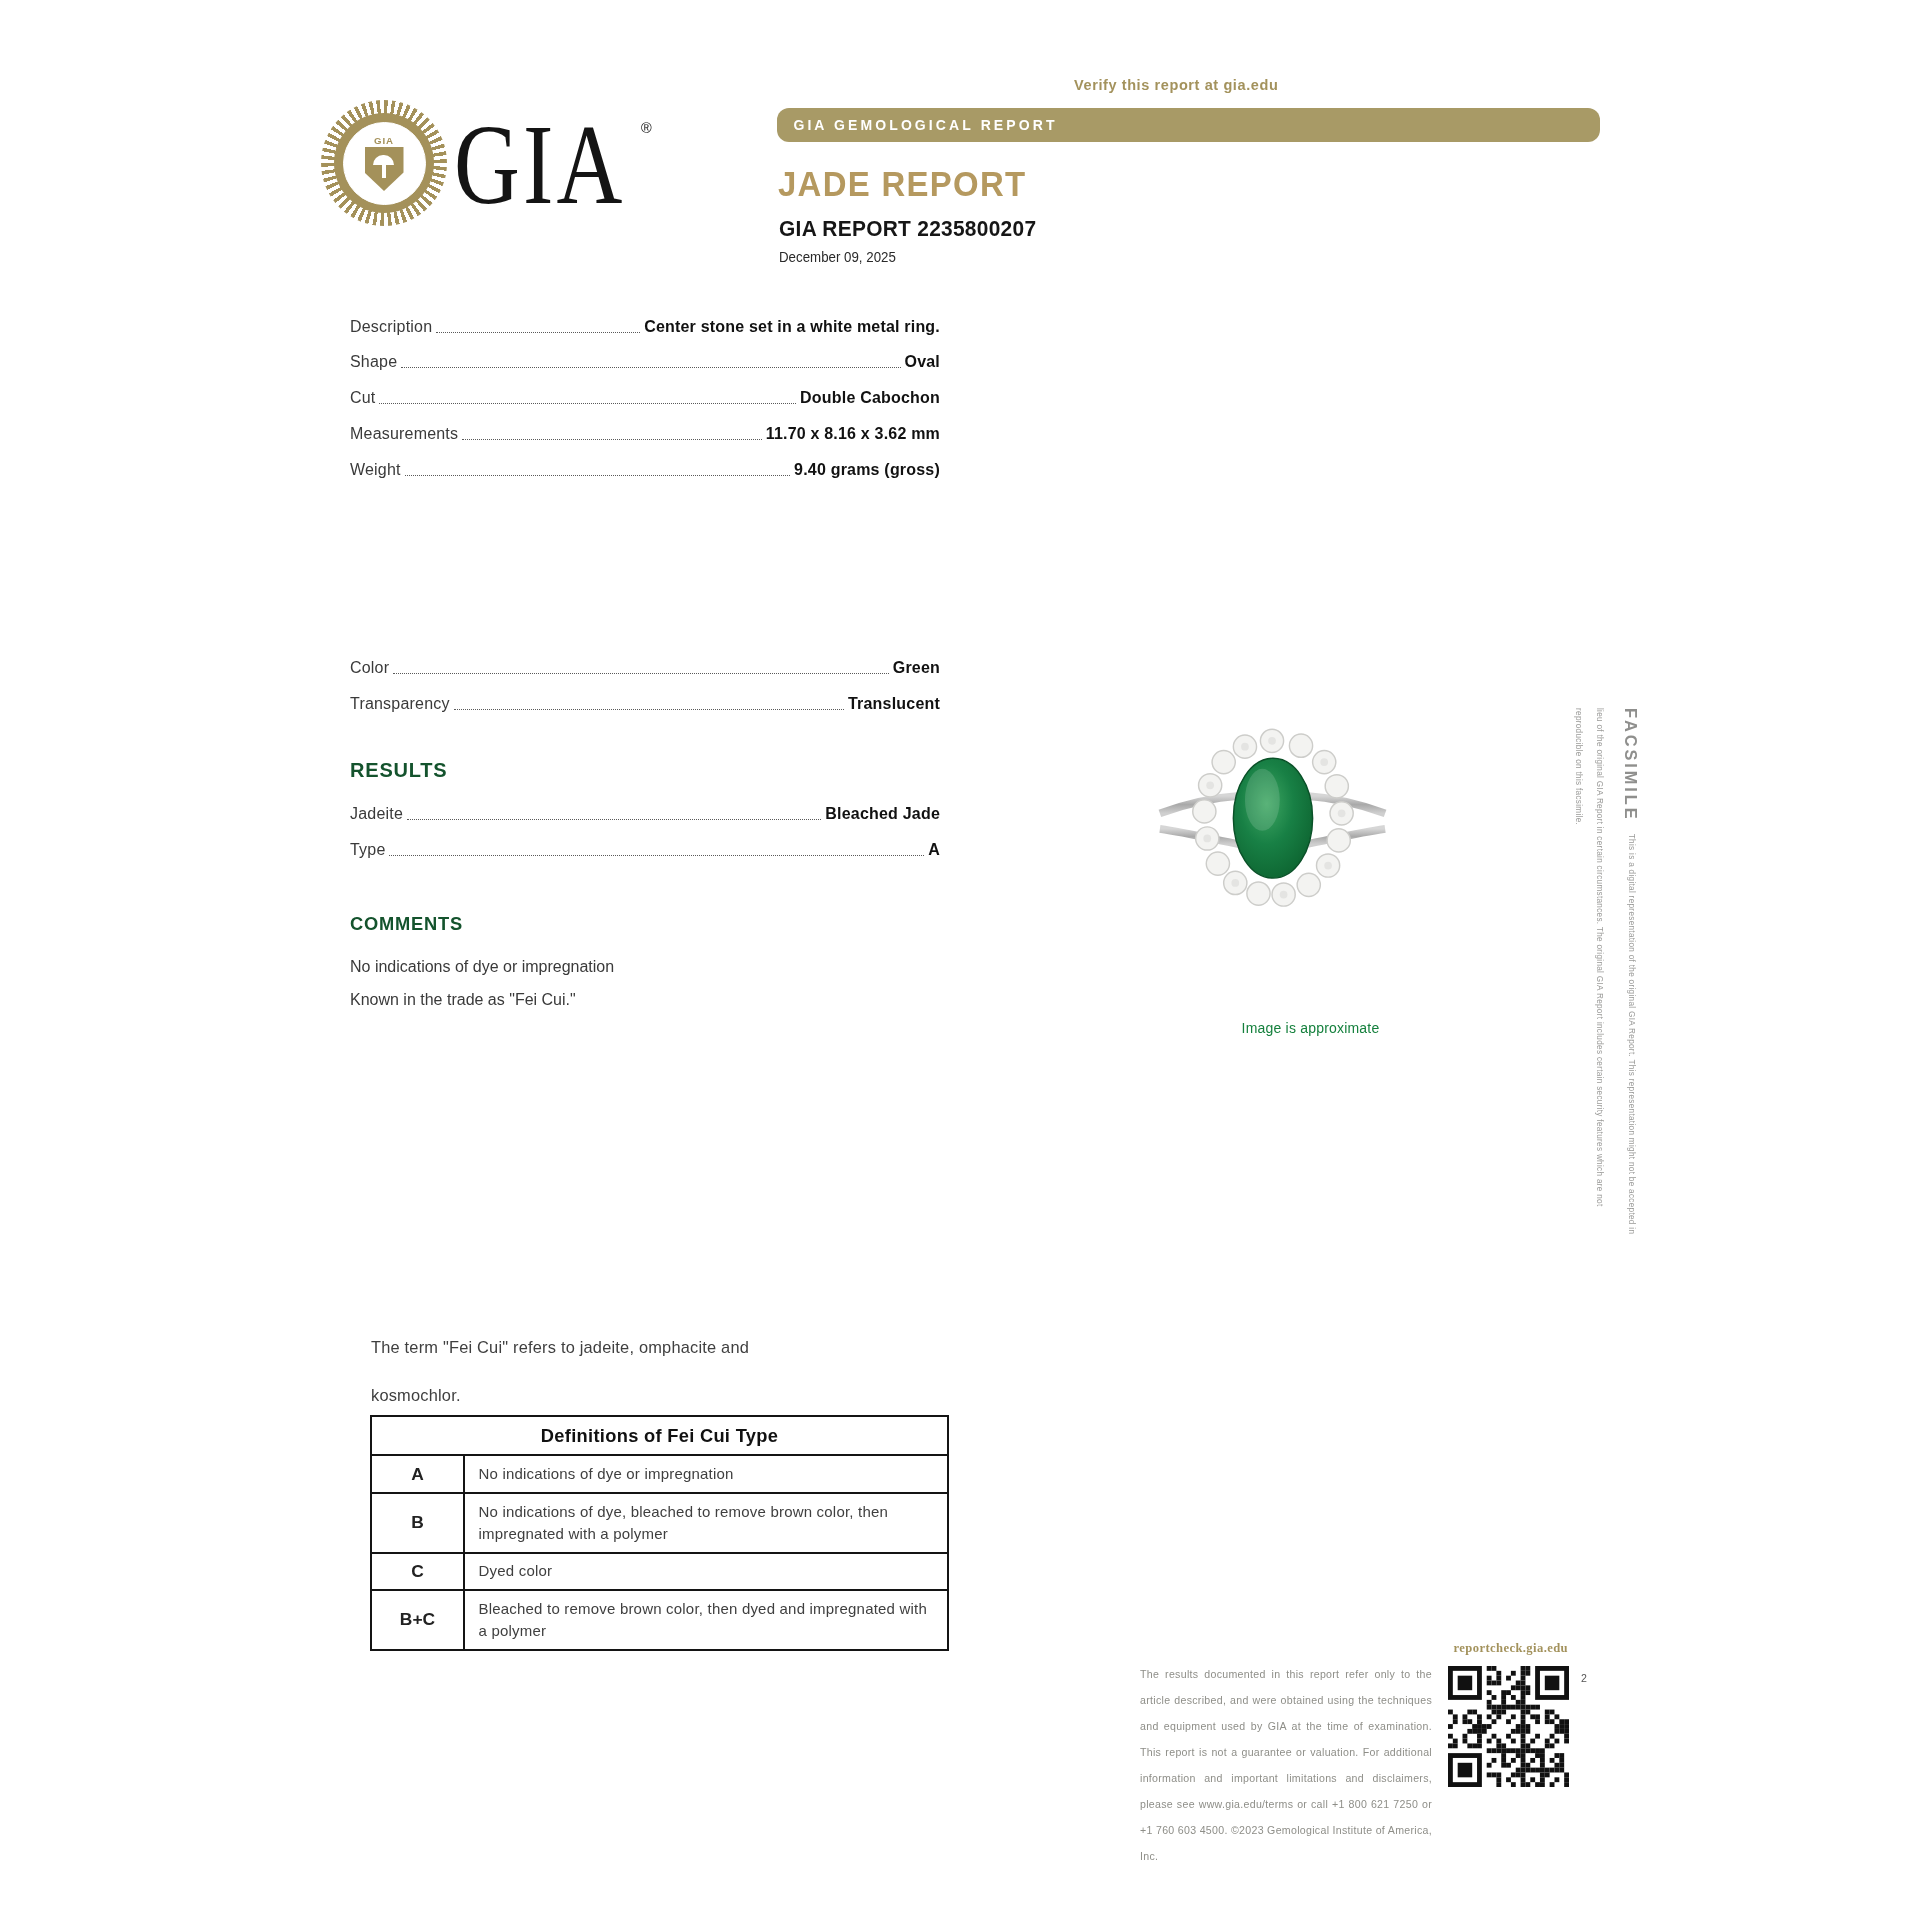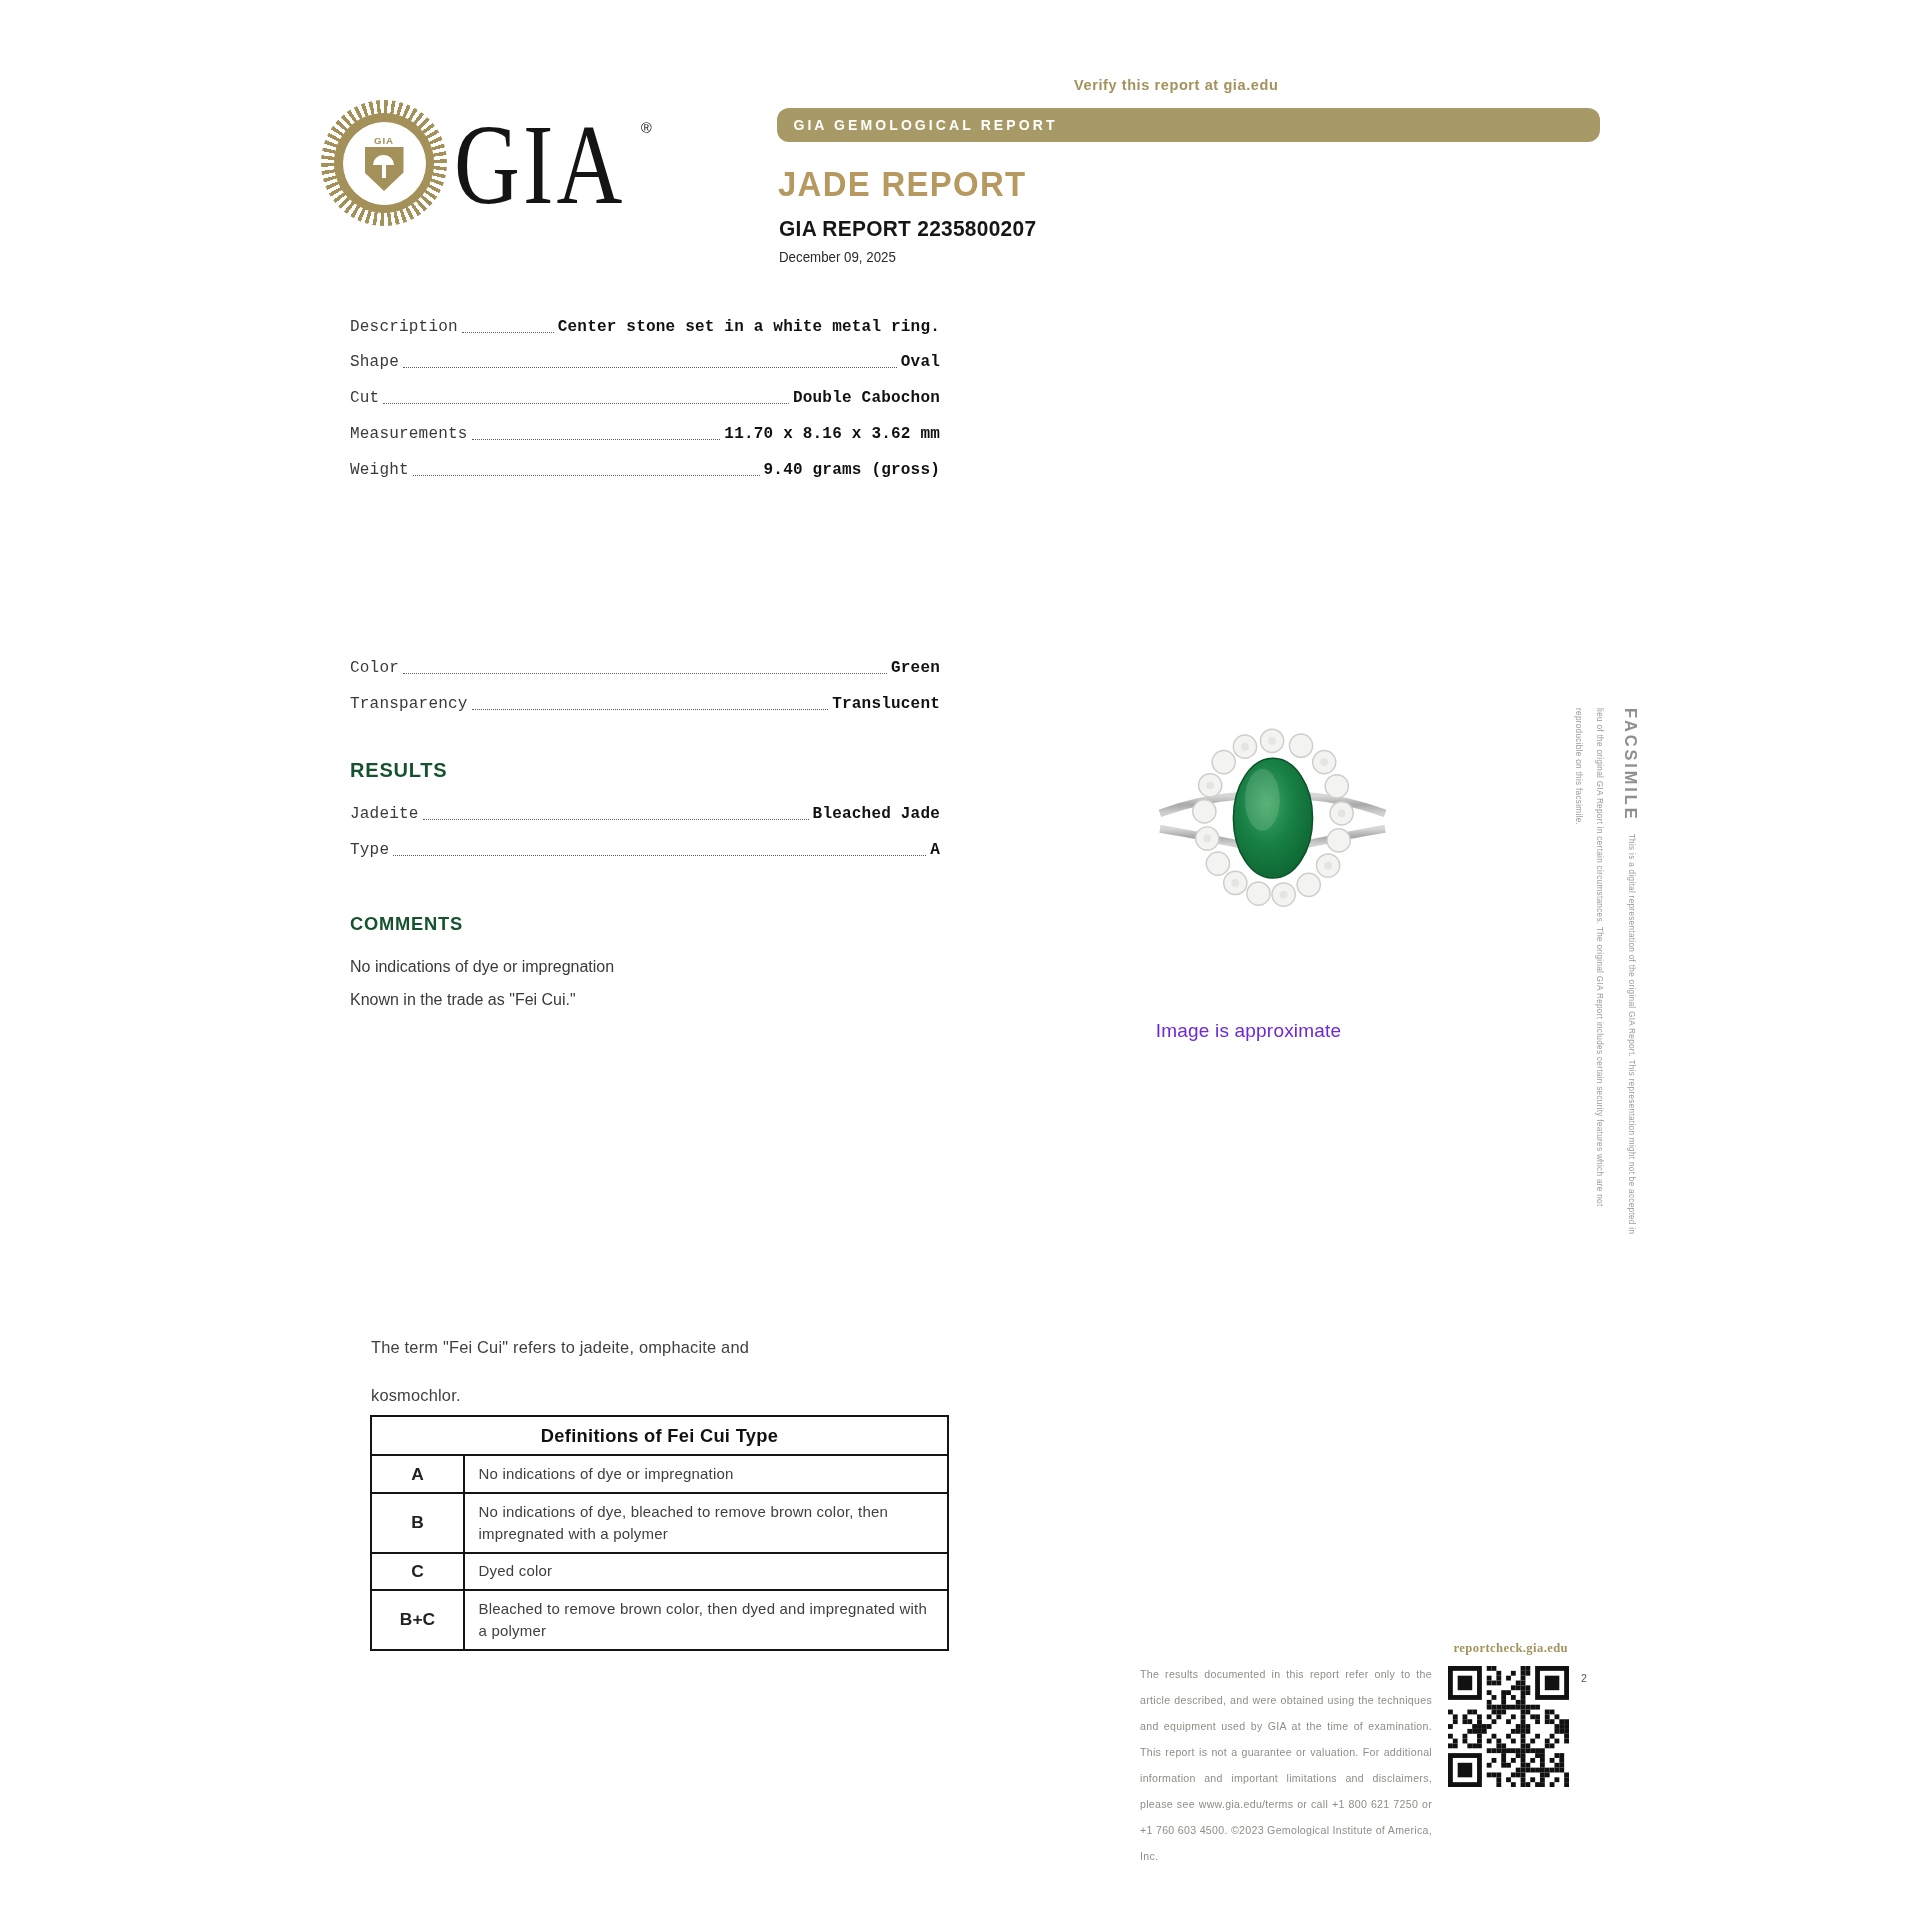--- a/index.html
+++ b/index.html
@@ -33,32 +33,32 @@
   .shield:before{content:'';position:absolute;left:8.7px;top:7.7px;width:21px;height:10.6px;
                  background:#ffffff;border-radius:10.6px 10.6px 0 0;}
   .shield:after{content:'';position:absolute;left:17.4px;top:17.4px;width:3.9px;height:13.5px;background:#ffffff;}
   .gia-wordmark{position:absolute;left:454px;top:108px;font-family:"Liberation Serif", serif;
                 font-size:114px;line-height:1;color:#141414;transform:scaleX(.8);
                 transform-origin:left top;letter-spacing:3.9px;}
   .gia-reg{position:absolute;left:641px;top:120px;font-size:14.5px;color:#141414;}
 
   
   .spec-row{position:absolute;left:350px;width:590px;display:flex;align-items:flex-end;
-            font-size:16px;color:#3a3a3a;height:19.3px;font-family:Liberation Mono, monospace;}
+            font-size:16px;color:#3a3a3a;height:19.3px;}
   .spec-label{white-space:nowrap;letter-spacing:0.2px;}
   .leader{flex:1;border-bottom:1.9px dotted #5a5a5a;margin:0 3.9px 2.9px 3.9px;min-width:17.4px;}
   .spec-value{white-space:nowrap;font-weight:bold;color:#111111;letter-spacing:0.2px;}
 
   .section-heading{position:absolute;left:350px;font-weight:bold;color:#14532d;letter-spacing:0.8px;}
   .comments-body{position:absolute;left:350px;top:950px;font-size:16px;color:#3a3a3a;line-height:33px;}
 
   
   .ring-figure{position:absolute;left:1154px;top:707px;width:237px;height:232px;}
-  .image-caption{position:absolute;left:1130px;top:1020px;width:237px;text-align:center;
-                 font-size:19px;color:#6d28d9;letter-spacing:0.2px;}
+  .image-caption{position:absolute;left:1192px;top:1020px;width:237px;text-align:center;
+                 font-size:14px;color:#15803d;letter-spacing:0.2px;}
 
   
   .facsimile{position:absolute;left:1576px;top:708px;width:75px;height:529px;
              writing-mode:vertical-rl;color:#9a9a98;font-size:8.2px;line-height:2.55;
              letter-spacing:0.3px;}
   .facsimile-title{font-size:16.4px;font-weight:bold;letter-spacing:2.9px;color:#8f8f8d;padding-bottom:9.7px;}
 
   
   .fei-note-line{position:absolute;left:371px;font-size:16.4px;color:#3f3f3f;letter-spacing:0.2px;}
   .def-table{position:absolute;left:370px;top:1415px;width:579px;border-collapse:collapse;

